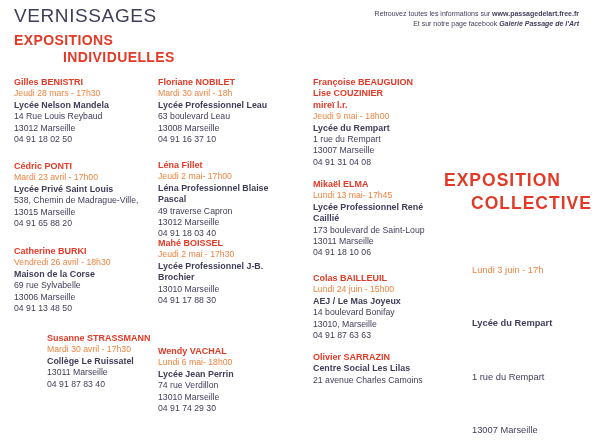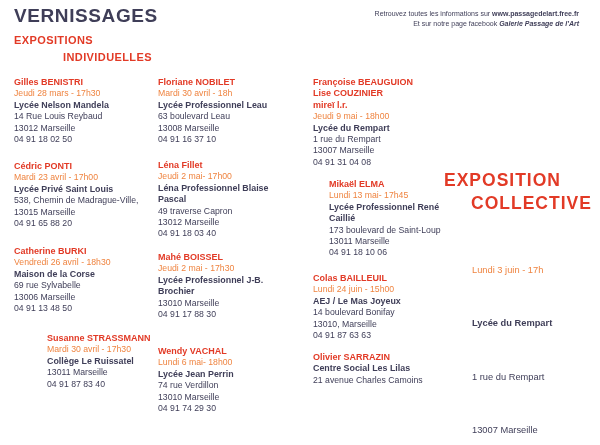--- a/index.html
+++ b/index.html
@@ -1,25 +1,25 @@
 <!DOCTYPE html>
 <html><head>
 <meta charset="utf-8">
 <style>
   html,body{margin:0;padding:0;background:#888;}
   .page{
     position:relative;width:600px;height:445px;background:#ffffff;overflow:hidden;
     font-family:"Liberation Sans",sans-serif;
     --red:#e23a26;--orange:#ef8440;--text:#3f3e58;
   }
-  .title{position:absolute;left:14px;top:5px;font-size:19px;letter-spacing:.6px;font-weight:700;color:var(--text);}
+  .title{position:absolute;left:14px;top:5px;font-size:19px;letter-spacing:.6px;font-weight:400;color:var(--text);}
   .info{position:absolute;right:21px;top:9px;text-align:right;font-size:7px;line-height:9.5px;color:var(--text);}
   .info .b{font-weight:bold}
   .info .i{font-style:italic}
-  .sec-ind{position:absolute;left:14px;top:32px;color:var(--red);font-weight:bold;font-size:11px;line-height:17px;letter-spacing:.4px;}
+  .sec-ind{position:absolute;left:14px;top:32px;color:var(--red);font-weight:bold;font-size:14px;line-height:17px;letter-spacing:.4px;}
   .sec-ind .ind2{margin-left:49px;}
   .col{position:absolute;top:0;width:148px;height:410px;}
   .entry{position:absolute;left:0;width:148px;}
   .line{font-size:8.7px;line-height:11.4px;color:var(--text);}
   .line.name{color:var(--red);font-weight:bold;font-size:9px;}
   .line.date{color:var(--orange);font-weight:normal;}
   .line.venue{font-weight:bold;font-size:8.9px;}
   .collective-title{position:absolute;left:444px;top:169px;color:var(--red);font-weight:bold;font-size:17.5px;line-height:23px;letter-spacing:1px;}
   .collective-title .ind{margin-left:27px;}
   .coll-entry{position:absolute;left:472px;top:224px;width:120px;}
@@ -86,21 +86,21 @@
       </div>
       <div class="entry" style="top: 160px;">
         <div class="line name">Léna Fillet</div>
         <div class="line date">Jeudi 2 mai- 17h00</div>
         <div class="line venue">Léna Professionnel Blaise</div>
         <div class="line venue">Pascal</div>
         <div class="line">49 traverse Capron</div>
         <div class="line">13012 Marseille</div>
         <div class="line">04 91 18 03 40</div>
       </div>
-      <div class="entry" style="top: 252px;">
+      <div class="entry" style="top: 238px;">
         <div class="line name">Mahé BOISSEL</div>
         <div class="line date">Jeudi 2 mai - 17h30</div>
         <div class="line venue">Lycée Professionnel J-B.</div>
         <div class="line venue">Brochier</div>
         <div class="line">13010 Marseille</div>
         <div class="line">04 91 17 88 30</div>
       </div>
       <div class="entry" style="top: 346px;">
         <div class="line name">Wendy VACHAL</div>
         <div class="line date">Lundi 6 mai- 18h00</div>
@@ -114,21 +114,21 @@
       <div class="entry" style="top: 77px;">
         <div class="line name">Françoise BEAUGUION</div>
         <div class="line name">Lise COUZINIER</div>
         <div class="line name">mireï l.r.</div>
         <div class="line date">Jeudi 9 mai - 18h00</div>
         <div class="line venue">Lycée du Rempart</div>
         <div class="line">1 rue du Rempart</div>
         <div class="line">13007 Marseille</div>
         <div class="line">04 91 31 04 08</div>
       </div>
-      <div class="entry" style="top: 179px; margin-left: 16px;">
+      <div class="entry" style="top: 179px;">
         <div class="line name">Mikaël ELMA</div>
         <div class="line date">Lundi 13 mai- 17h45</div>
         <div class="line venue">Lycée Professionnel René</div>
         <div class="line venue">Caillié</div>
         <div class="line">173 boulevard de Saint-Loup</div>
         <div class="line">13011 Marseille</div>
         <div class="line">04 91 18 10 06</div>
       </div>
       <div class="entry" style="top: 273px;">
         <div class="line name">Colas BAILLEUIL</div>

